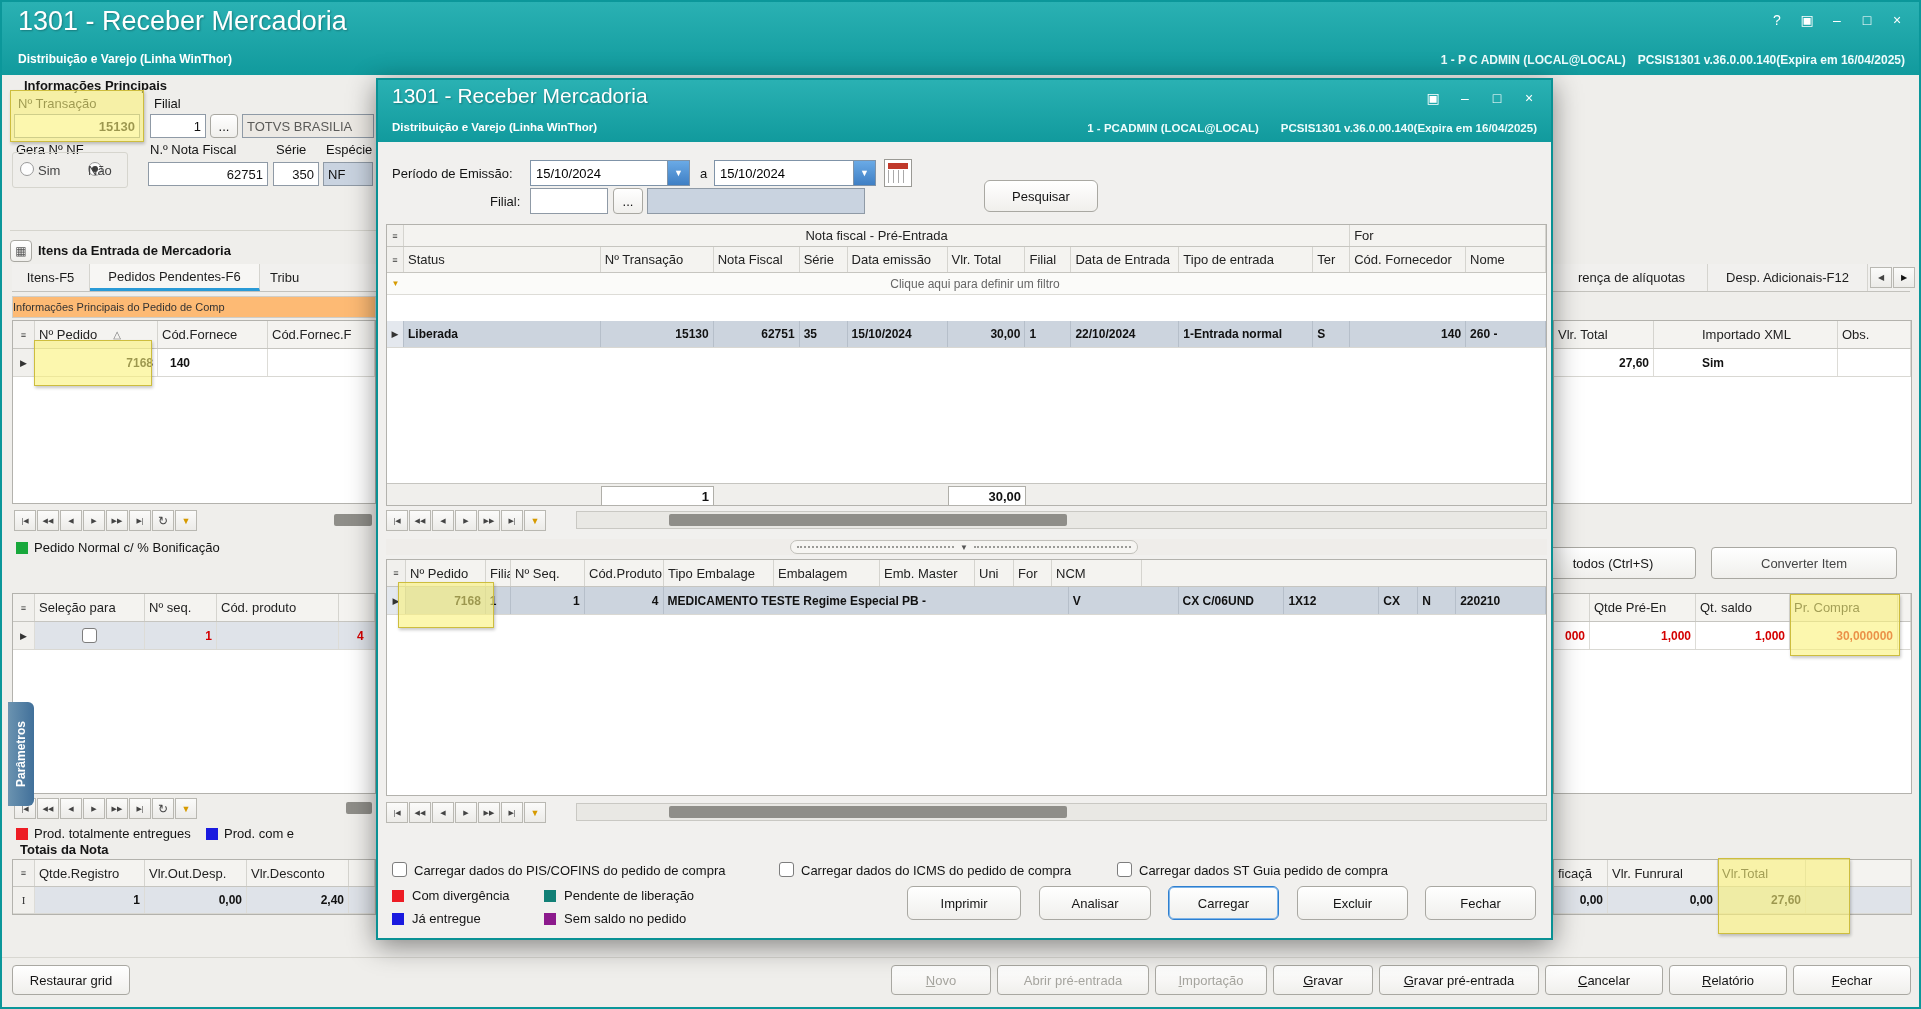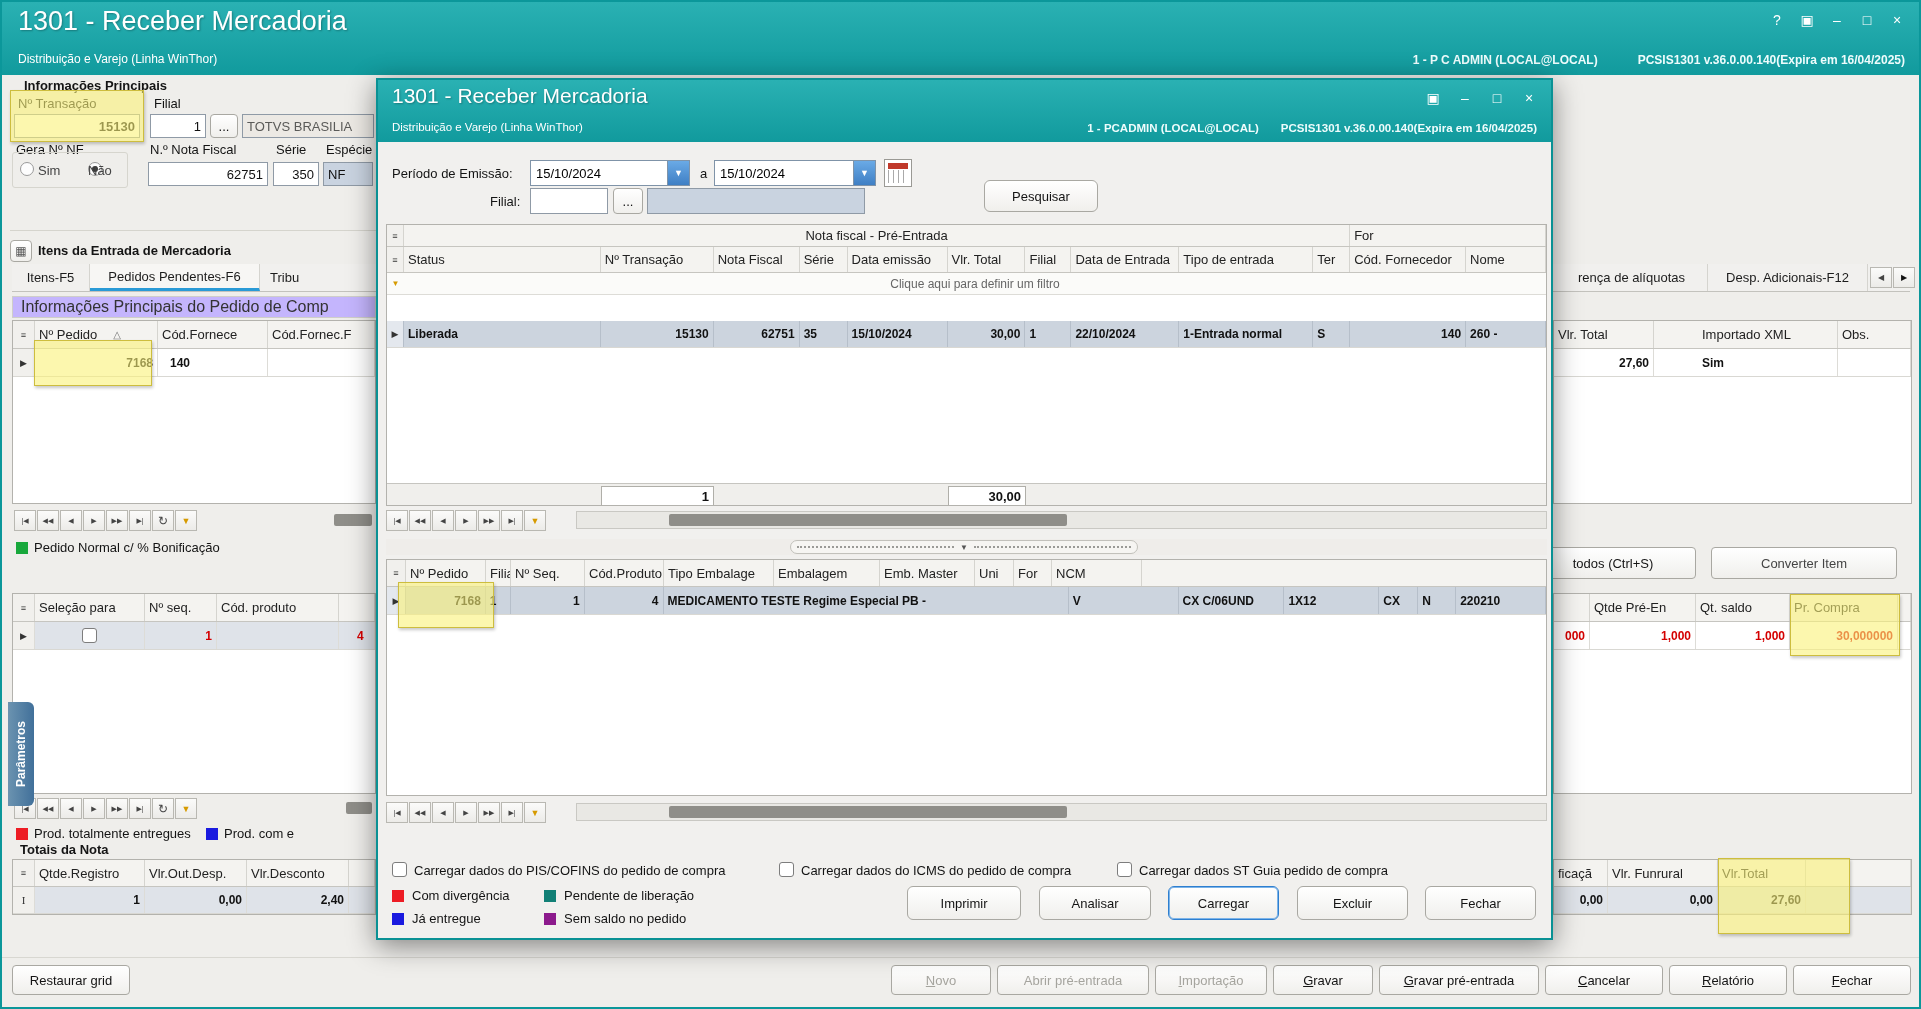--- a/index.html
+++ b/index.html
@@ -1,21 +1,21 @@
 <!DOCTYPE html>
 <html><head>
 <meta charset="utf-8">
 <style>
   *{margin:0;padding:0;box-sizing:border-box}
   body{font-family:"Liberation Sans",sans-serif;background:#555}
   #screen{position:relative;width:1921px;height:1009px;background:#efeeeb;overflow:hidden;border:2px solid #0b979a}
   .abs{position:absolute}
   .titlebar{background:linear-gradient(180deg,#2ab1b3 0%,#119a9d 100%);color:#fff}
   .t-title{font-size:27px;color:#fff;text-shadow:1px 1px 2px rgba(0,0,0,.28);white-space:nowrap}
-  .t-sub{font-size:12px;font-weight:normal;color:#fff;white-space:nowrap}
+  .t-sub{font-size:12px;font-weight:bold;color:#fff;white-space:nowrap}
   .t-info{font-size:12px;font-weight:bold;color:#eefcfc;white-space:nowrap}
   .wicon{min-width:20px;height:20px;color:#fff;font-size:14px;display:inline-flex;align-items:center;justify-content:center;cursor:pointer}
   .lbl{font-size:13px;color:#141414;white-space:nowrap}
   .b{font-weight:bold}
   .inp{border:1px solid #8f9aa6;background:#fff;font-size:13px;color:#111;display:flex;align-items:center;padding:0 4px;white-space:nowrap;overflow:hidden}
   .inp.r{justify-content:flex-end}
   .inp.dis{background:#ece9e4;color:#5a5a58}
   .inp.blu{background:#c9d3e0}
   .btn{background:linear-gradient(#ffffff,#f0efec);border:1px solid #a9a8a2;border-radius:4px;display:flex;align-items:center;justify-content:center;font-size:13px;color:#141414;cursor:pointer;white-space:nowrap}
   .btn.dis{color:#a5a49e;cursor:default}
@@ -62,21 +62,21 @@
   <div class="abs titlebar" style="left:0;top:0;width:1917px;height:73px">
     <div class="abs t-title" style="left:16px;top:4px">1301 - Receber Mercadoria</div>
     <div class="abs t-sub" style="left:16px;top:50px">Distribuição e Varejo (Linha WinThor)</div>
     <div class="abs" style="right:12px;top:8px;display:flex;gap:10px">
       <span class="wicon">?</span>
       <span class="wicon">▣</span>
       <span class="wicon">–</span>
       <span class="wicon">□</span>
       <span class="wicon">×</span>
     </div>
-    <div class="abs t-info" style="right:14px;top:51px;display:flex;gap:40px">
+    <div class="abs t-info" style="right:14px;top:51px;display:flex;gap:12px">
       <span>1 - P C ADMIN (LOCAL@LOCAL)</span>
       <span>PCSIS1301  v.36.0.00.140(Expira em 16/04/2025)</span>
     </div>
   </div>
 
   
   <div class="abs lbl b" style="left:22px;top:76px">Informações Principais</div>
 
   <div class="abs lbl" style="left:16px;top:94px">Nº Transação</div>
   <div class="abs inp r b" style="left:12px;top:112px;width:126px;height:24px">15130</div>
@@ -113,21 +113,21 @@
       <div class="tab" style="width:78px">Itens-F5</div>
       <div class="tab active" style="width:170px">Pedidos Pendentes-F6</div>
       <div class="tab" style="width:126px;justify-content:flex-start;padding-left:10px">Tribu</div>
     </div>
     <div class="tab" style="position:absolute;left:1544px;top:0;width:152px">rença de alíquotas</div>
     <div class="tab" style="position:absolute;left:1696px;top:0;width:160px">Desp. Adicionais-F12</div>
     <span class="navb" style="position:absolute;left:1858px;top:3px;font-size:8px">◀</span>
     <span class="navb" style="position:absolute;left:1881px;top:3px;font-size:8px;color:#111">▶</span>
   </div>
 
-  <div class="abs" style="left:10px;top:294px;width:364px;height:22px;background:#c4b5fd;border:1px solid #cfcec9;display:flex;align-items:center;padding-left:8px;font-size:16px;color:#333;white-space:nowrap;overflow:hidden">Informações Principais do Pedido de Comp</div>
+  <div class="abs" style="left:10px;top:294px;width:364px;height:22px;background:#fdba74;border:1px solid #cfcec9;display:flex;align-items:center;font-size:11px;color:#333;white-space:nowrap;overflow:hidden">Informações Principais do Pedido de Comp</div>
 
   
   <div class="abs gbox" style="left:10px;top:318px;width:364px;height:184px">
     <div class="ghead" style="height:28px">
       <div class="gh ind" style="width:22px">≡</div>
       <div class="gh" style="width:123px">
         <span>Nº Pedido</span>
         <span style="margin-left:16px;font-size:10px;color:#777">△</span>
       </div>
       <div class="gh" style="width:110px">Cód.Fornece</div>

